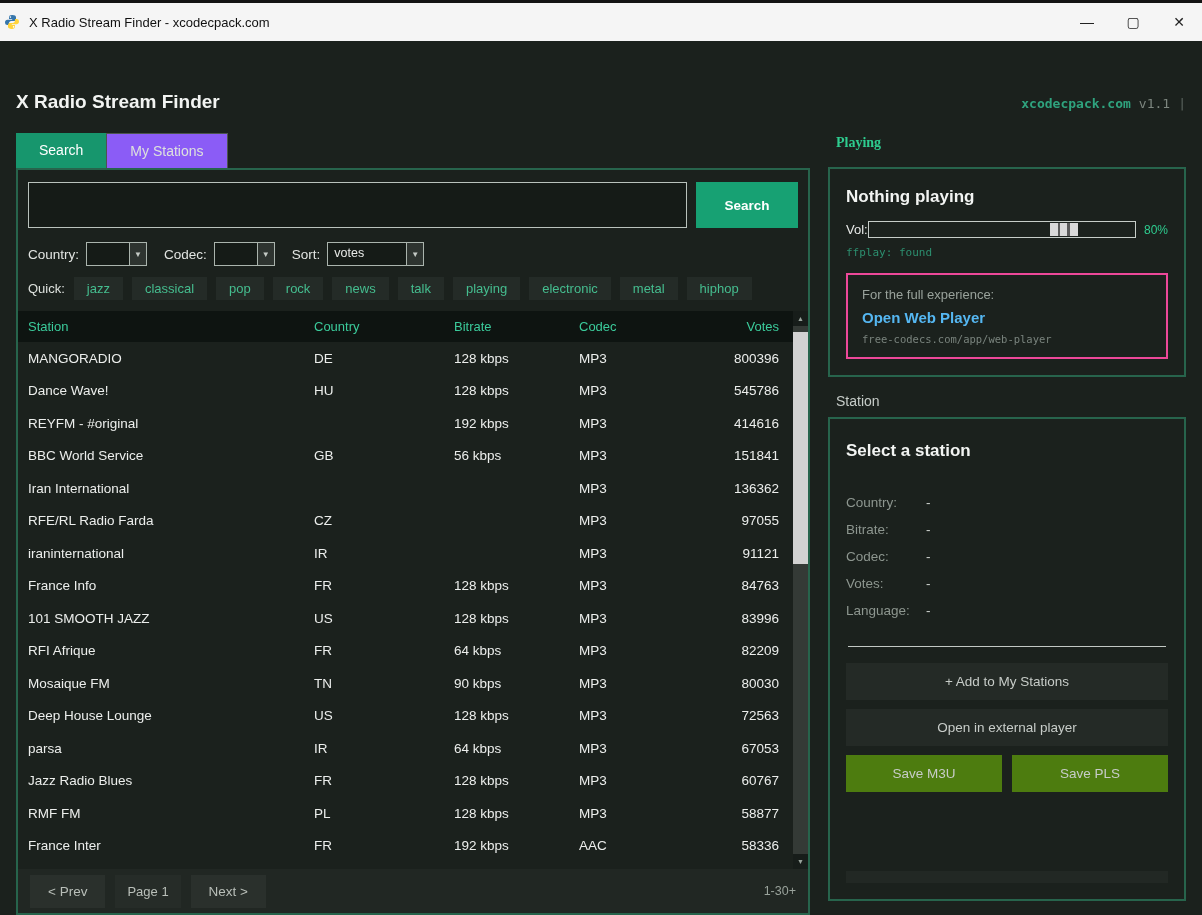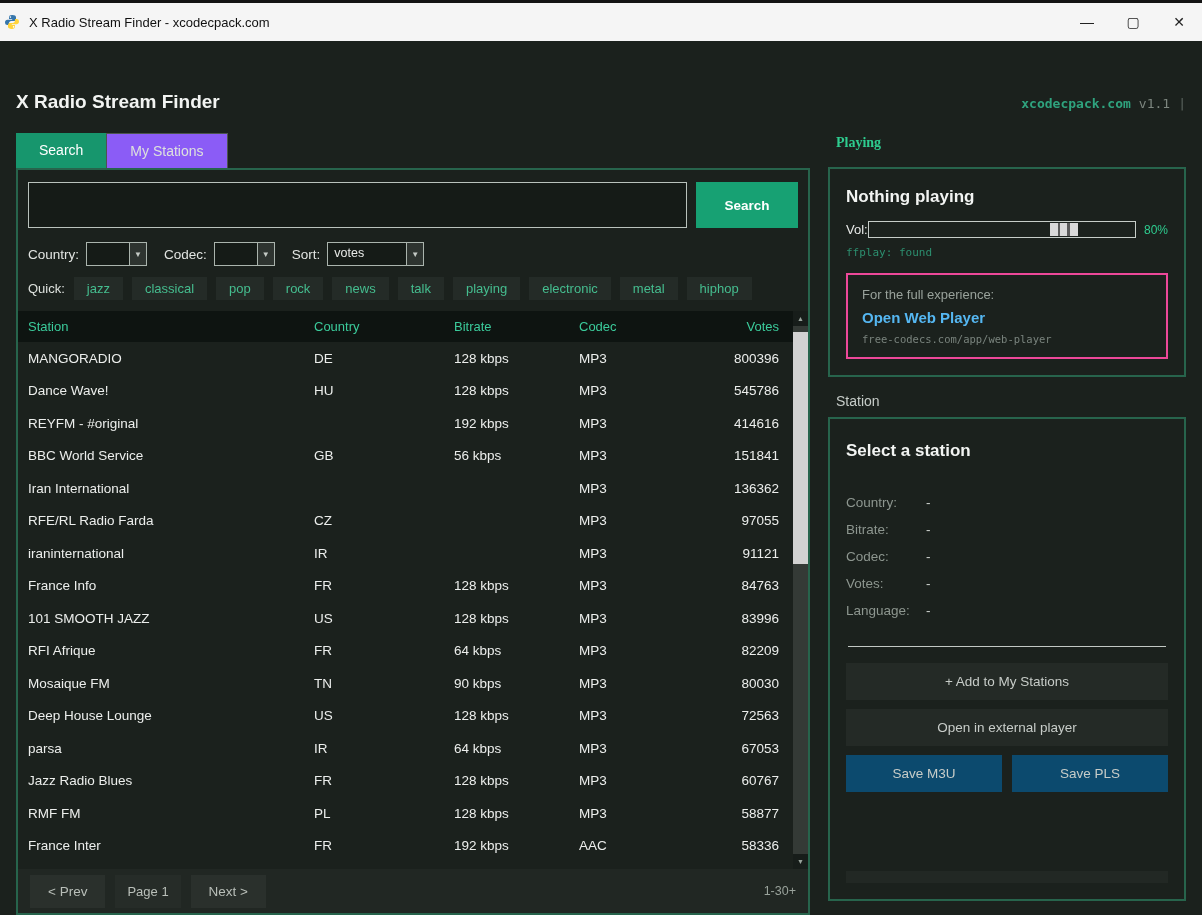--- a/index.html
+++ b/index.html
@@ -90,21 +90,21 @@
   .promo-url { font-family:"DejaVu Sans Mono", monospace; font-size:10.5px; color:#79837d; }
 
   .station-panel { flex:1; border:2px solid #27644c; padding:16px; display:flex; flex-direction:column; }
   .st-title { font-size:17px; font-weight:bold; color:#f2f4f2; margin:6px 0 34px; }
   .st-field { display:flex; font-size:13.5px; margin-bottom:12px; }
   .st-flabel { width:80px; color:#8d968f; }
   .st-fvalue { color:#cfd4d0; }
   .st-sep { border:none; border-top:1px solid #c2c8c4; margin:16px 2px 16px; }
   .panel-btn { width:100%; height:37px; background:#242a26; border:none; color:#c7ccc8; font-size:13.5px; margin-bottom:9px; cursor:pointer; }
   .save-row { display:flex; gap:10px; margin-bottom:9px; }
-  .save-row .panel-btn { flex:1; margin-bottom:8px; background:#0c4a6e; }
+  .save-row .panel-btn { flex:1; margin-bottom:8px; background:#4d7c0f; }
   .bottom-bar { height:12px; background:#222824; margin-top:auto; }
 </style>
 </head>
 <body>
 
 <div class="window">
 
   <div class="titlebar">
     <span class="app-icon">
       <svg viewBox="0 0 16 16" width="16" height="16">

